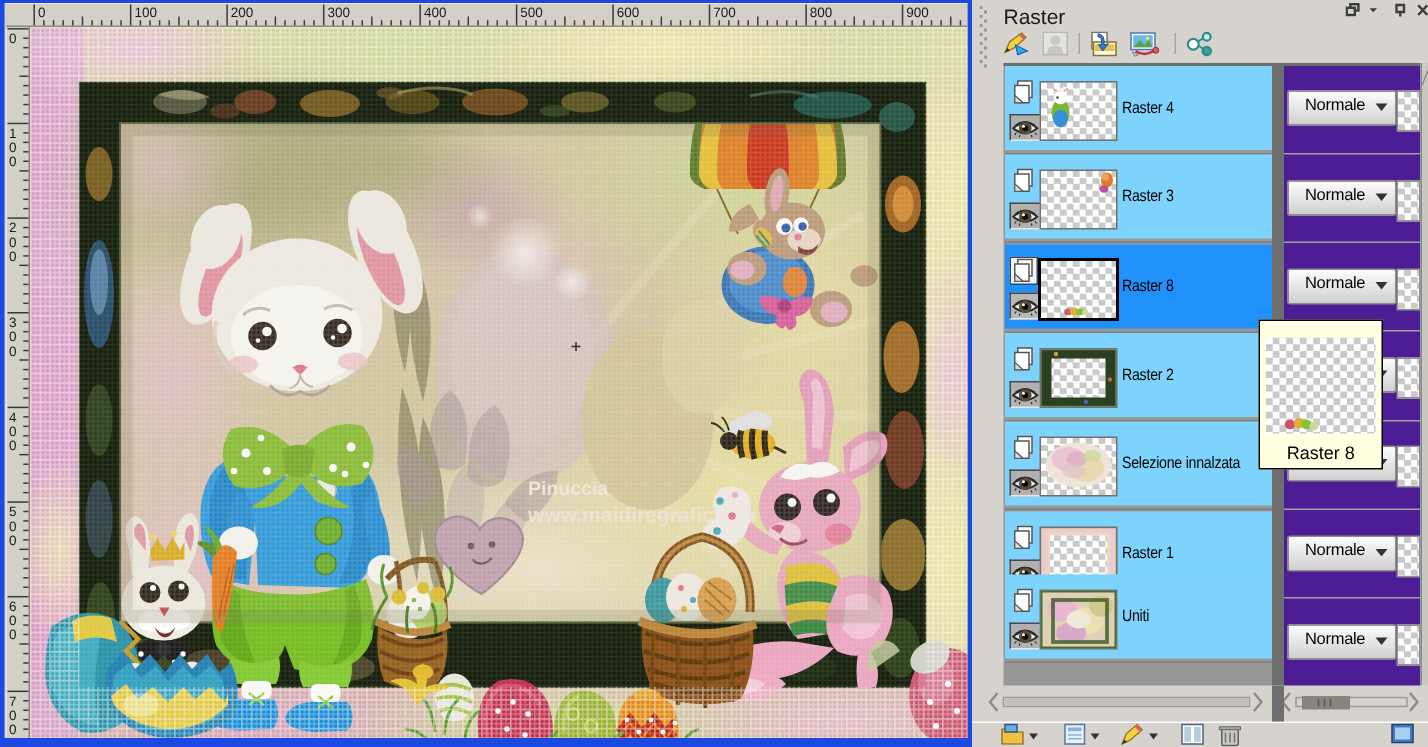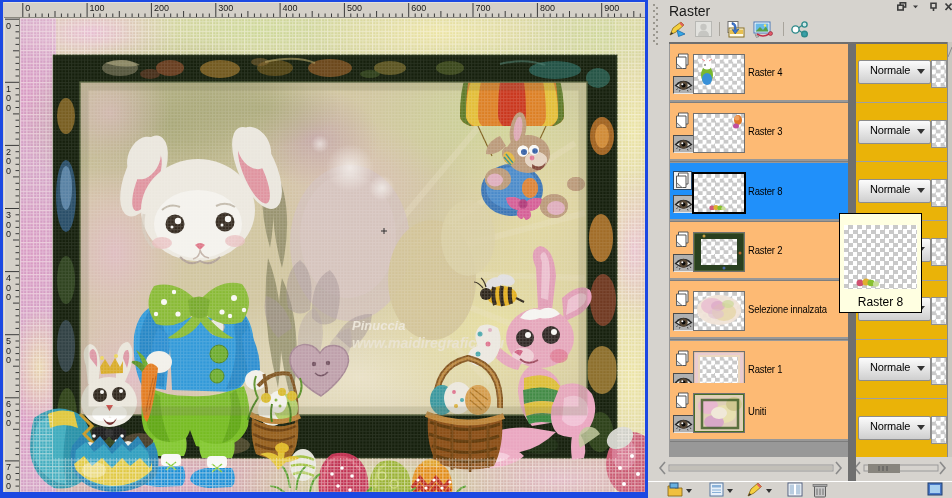--- a/index.html
+++ b/index.html
@@ -1,35 +1,35 @@
 <!DOCTYPE html>
 <html><head>
 <meta charset="utf-8">
 <style>
   html,body{margin:0;padding:0;}
   body{width:952px;height:498px;overflow:hidden;font-family:"Liberation Sans",sans-serif;position:relative;background:#d6d3ce;}
   #win{position:absolute;left:0;top:0;width:648px;height:498px;background:#1c49e2;}
   #winin{position:absolute;left:3px;top:2px;width:642px;height:490px;background:#d4d0c8;}
   #ctop{position:absolute;left:1px;top:0px;width:641px;height:16px;}
   #cleft{position:absolute;left:1px;top:16px;width:16px;height:474px;}
-  #cart{position:absolute;left:17px;top:16px;width:625px;height:474px;background:#0369a1;font-style:italic;}
+  #cart{position:absolute;left:17px;top:16px;width:625px;height:474px;background:#0369a1;}
   #panel{position:absolute;left:648px;top:0;width:304px;height:498px;background:#d6d3ce;}
   .t{position:absolute;left:21px;top:3px;font-size:14px;color:#1a1a1a;}
   #list{position:absolute;left:21px;top:42px;width:179px;height:415px;background:#989898;border-top:2px solid #6e6e6e;}
-  .row{position:absolute;left:1px;width:178px;height:56px;background:#fdba74;}
+  .row{position:absolute;left:1px;width:178px;height:56px;background:#7dd3fc;}
   .row.sel{background:#2090fa;}
   .picon{position:absolute;left:4px;top:9px;width:17px;height:17px;}
   .eicon{position:absolute;left:3px;top:32px;width:19px;height:16px;background:#b0b0b0;border-top:1px solid #4a4a4a;border-left:1px solid #4a4a4a;border-bottom:1px solid #e8e8e8;border-right:1px solid #e8e8e8;}
   .sel .eicon{background:#b8b8b8;}
   .sel .picon{background:#f2f2f2;border:1px solid #2a4a6a;left:3px;top:8px;}
   .thumb{position:absolute;left:23px;top:10px;width:50px;height:38px;border:1px solid #707070;}
   .sel .thumb{border:2px solid #000;left:22px;top:9px;}
   .lname{position:absolute;left:78px;top:22px;font-size:11px;letter-spacing:-0.2px;color:#000;white-space:nowrap;transform:scaleX(0.86);transform-origin:0 0;}
   #splitter{position:absolute;left:200px;top:42px;width:8px;height:415px;background:#6f6f6f;}
-  #rcol{position:absolute;left:208px;top:42px;width:91px;height:415px;background:#eab308;border-top:2px solid #6e6e6e;}
+  #rcol{position:absolute;left:208px;top:42px;width:91px;height:415px;background:#4c1d95;border-top:2px solid #6e6e6e;}
   .nbtn{position:absolute;left:2px;width:71px;height:22px;background:linear-gradient(#fcfcfc,#cfcfcf);border:1px solid #8d8d8d;border-radius:2px;font-size:11px;letter-spacing:-0.2px;color:#000;}
   .nbtn .tx{position:absolute;left:11px;top:3px;}
   .nbtn .ar{position:absolute;right:5px;top:8px;width:0;height:0;border-left:4px solid transparent;border-right:4px solid transparent;border-top:5px solid #333;}
   .lthumb{position:absolute;left:75px;width:14px;height:26px;border:1px solid #909090;}
   .rsep{position:absolute;left:0;width:91px;height:1px;background:#9f9f9f;}
   #rsb{position:absolute;left:299px;top:42px;width:5px;height:415px;background:#cac7c0;border-left:1px solid #8a8a8a;}
   #tooltip{position:absolute;left:191px;top:213px;width:81px;height:98px;background:#ffffe1;border:1px solid #000;z-index:50;}
   #tooltip .ttx{position:absolute;left:0;right:0;top:81px;text-align:center;font-size:12px;color:#000;}
   #hscroll{position:absolute;left:0px;top:457px;width:304px;height:24px;background:#d6d3ce;}
   #btoolbar{position:absolute;left:0px;top:481px;width:304px;height:17px;background:#d6d3ce;border-top:1px solid #fff;}

